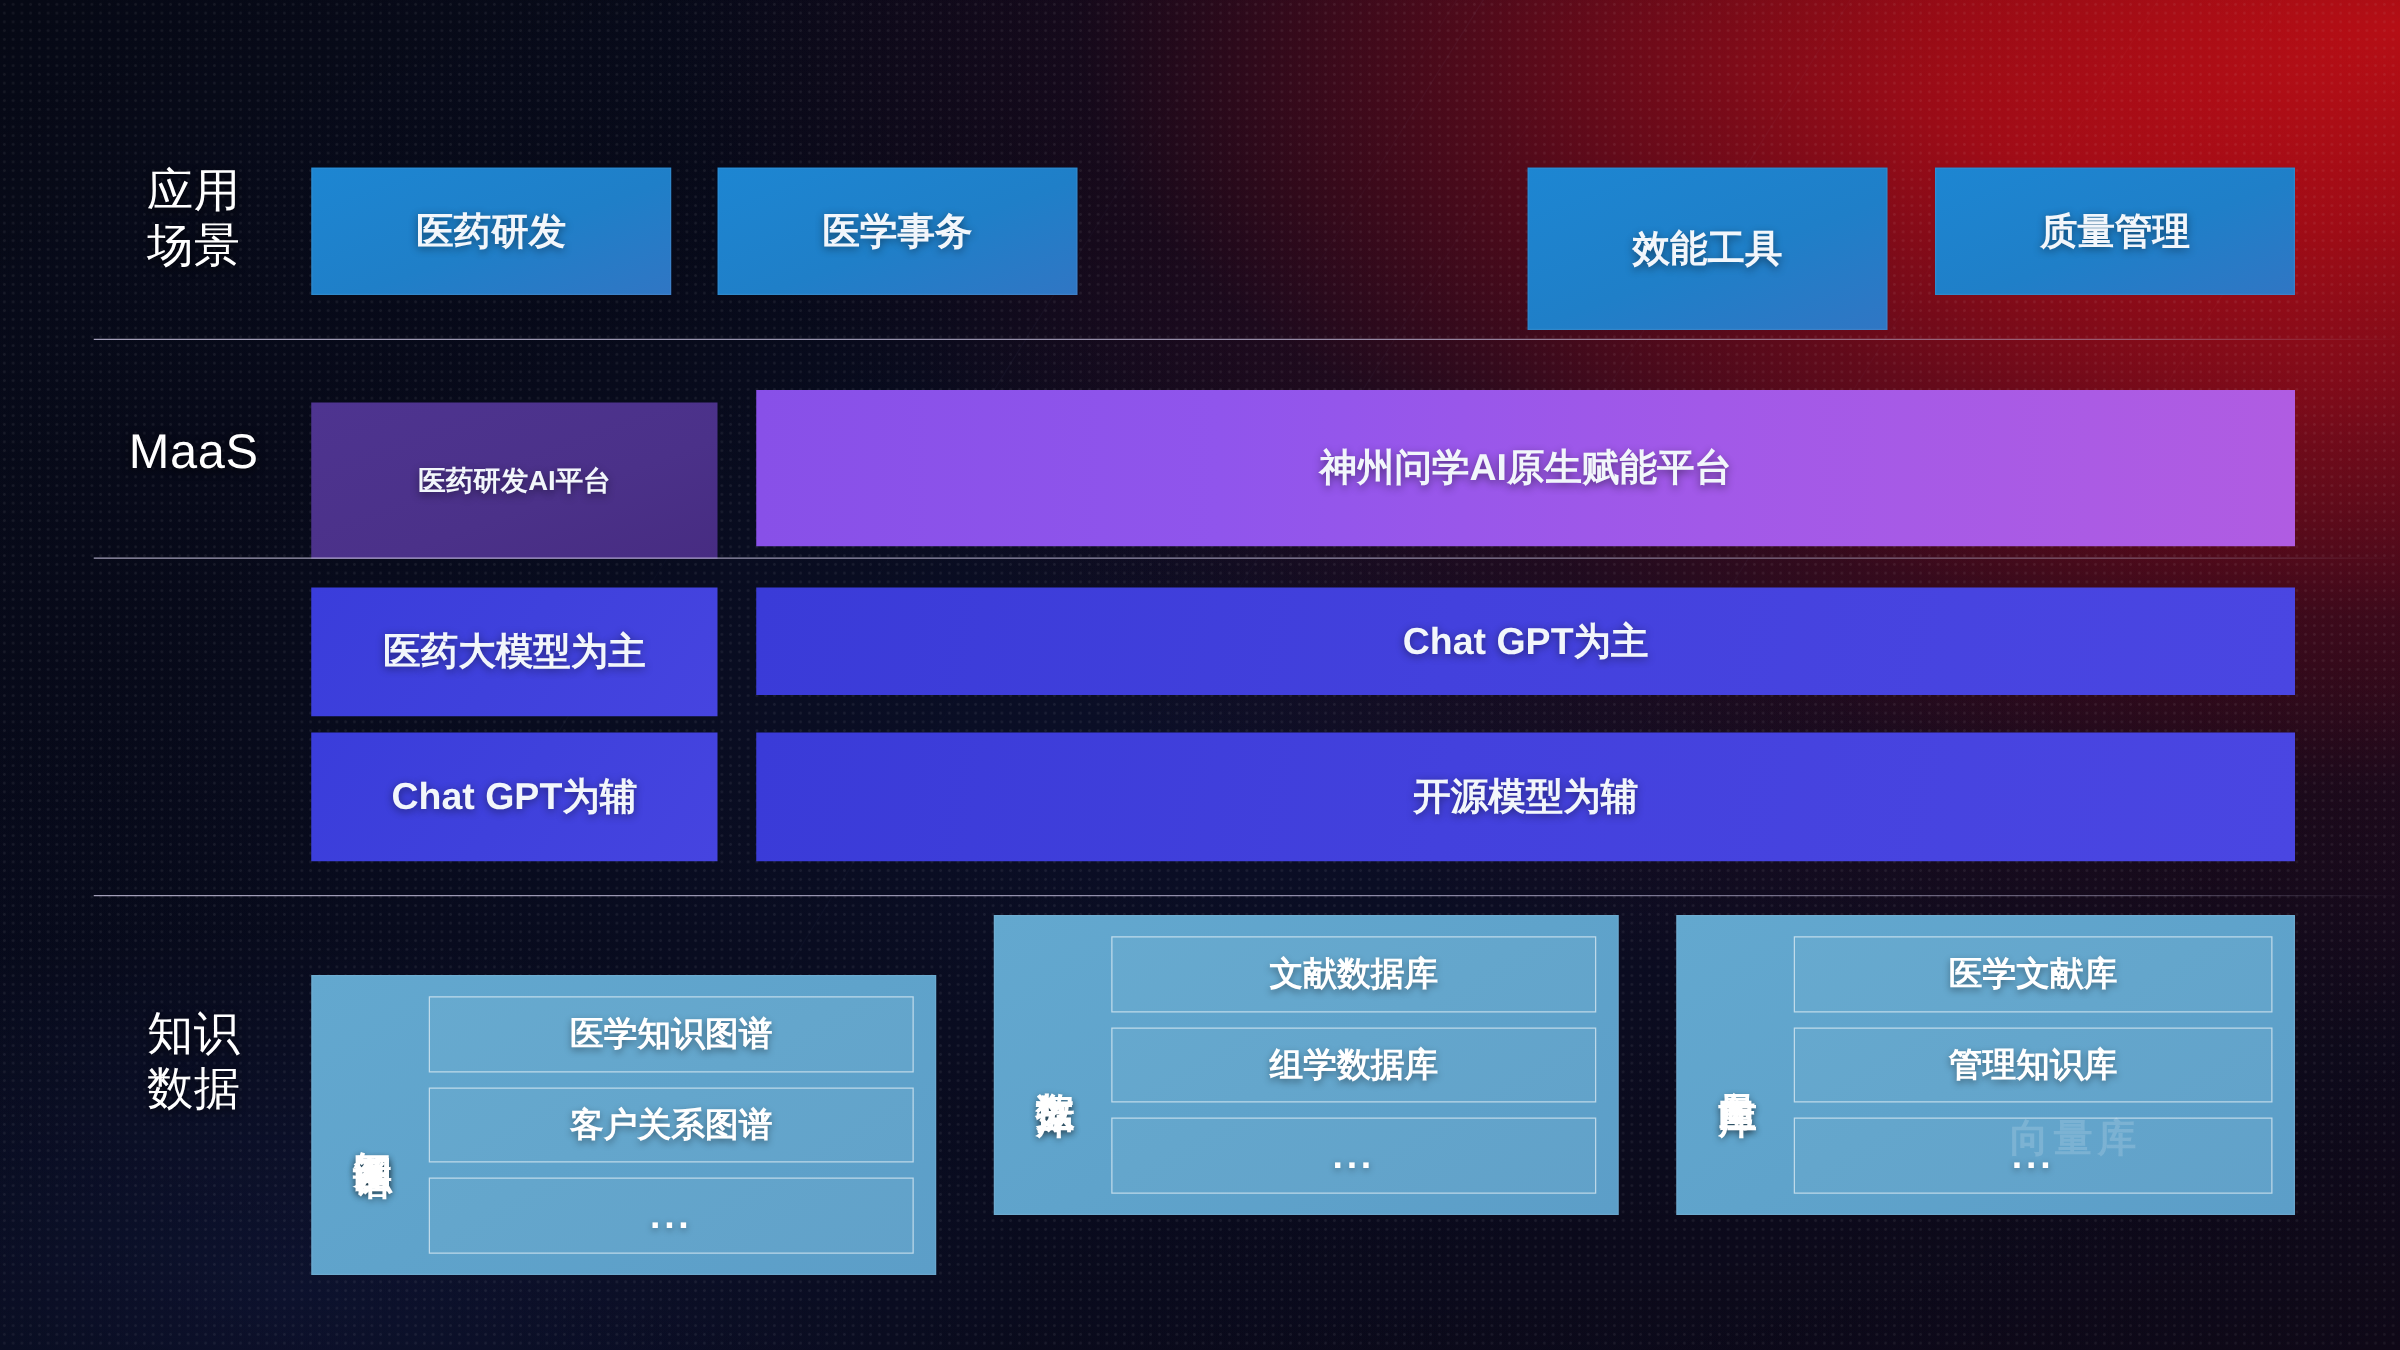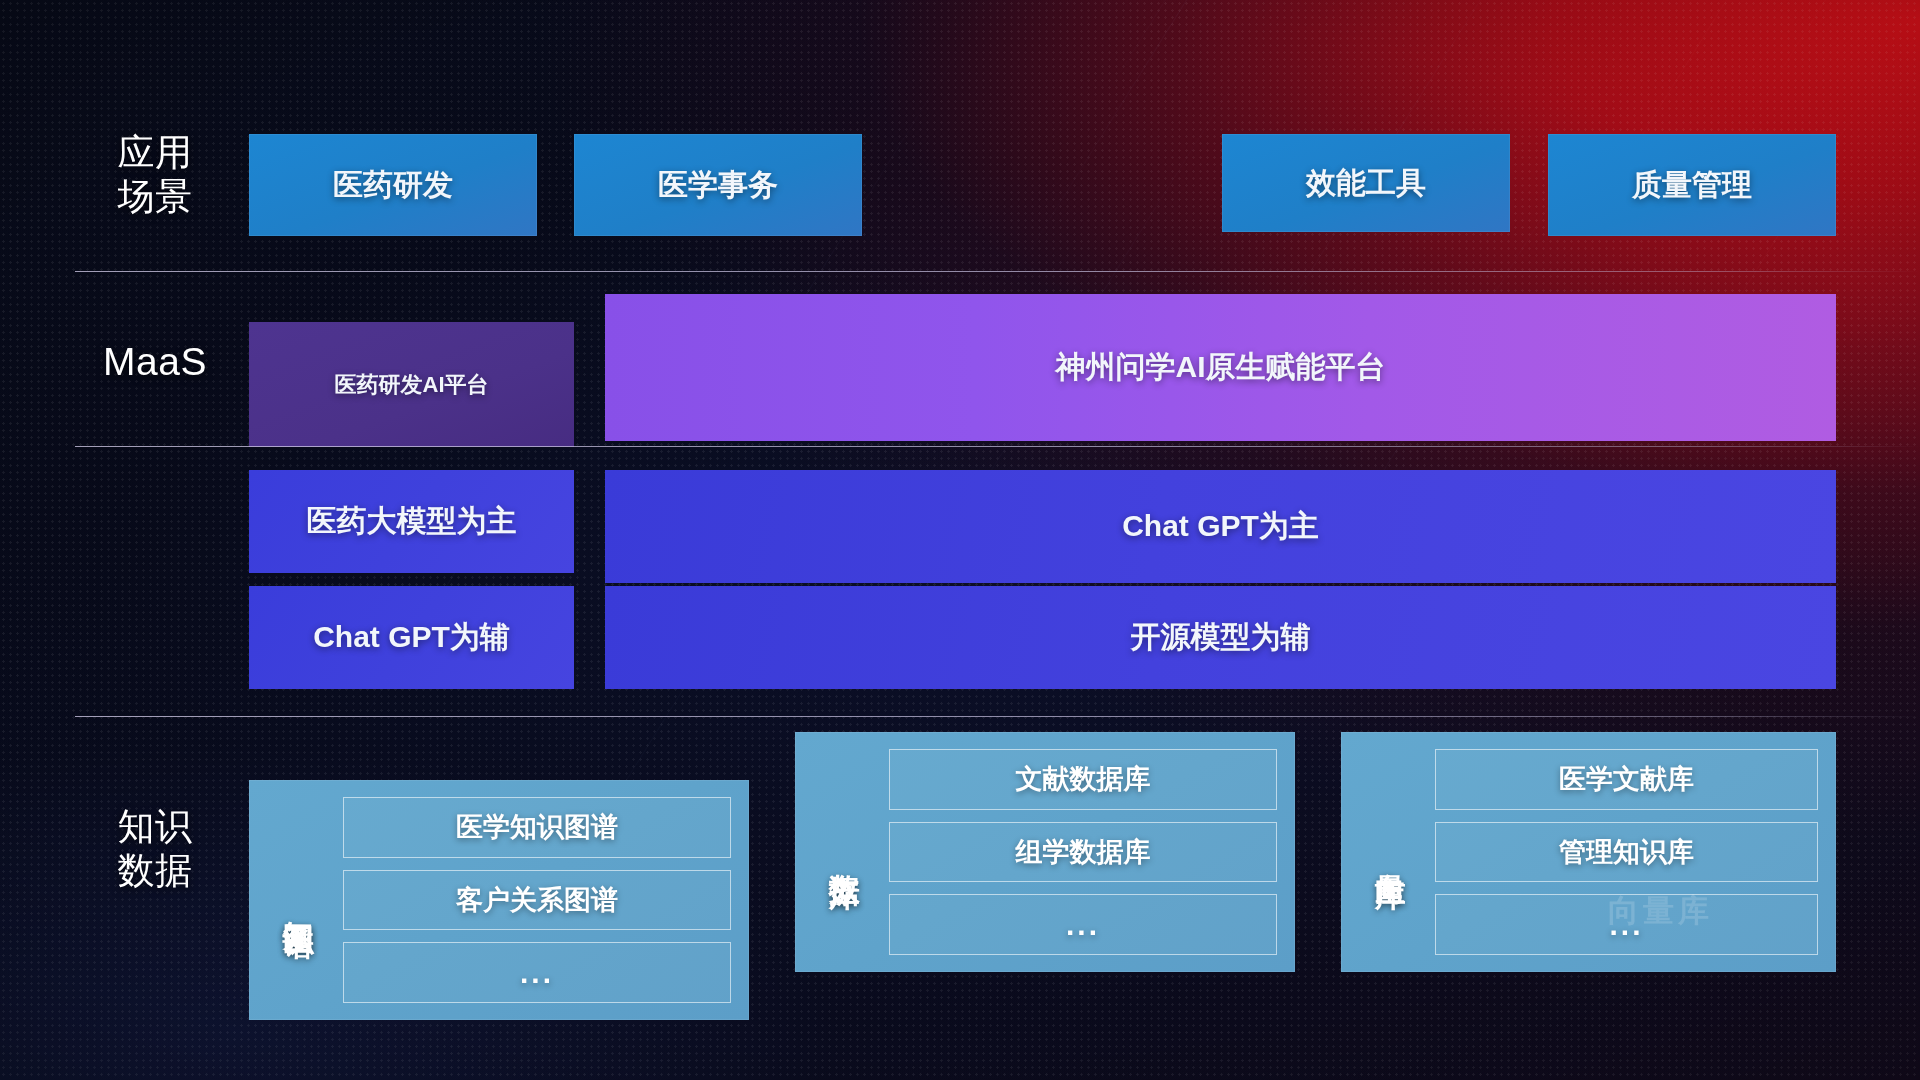--- a/index.html
+++ b/index.html
@@ -157,38 +157,38 @@
 <div id="stage">
 
   <div class="row-label" style="left:75px; width:160px; top:131px;">应用
 场景</div>
 
   <div class="box app-box" style="left:249px; top:134px; width:288px; height:102px;">医药研发</div>
 
   <div class="box app-box" style="left:574px; top:134px; width:288px; height:102px;">医学事务</div>
 
 
-  <div class="box app-box" style="left:1222px; top:134px; width:288px; height:98px;">效能工具</div>
+  <div class="box app-box" style="left:1222px; top:134px; width:288px; height:130px;">效能工具</div>
 
   <div class="box app-box" style="left:1548px; top:134px; width:288px; height:102px;">质量管理</div>
 
   <div class="divider" style="top:271px;"></div>
 
   <div class="row-label" style="left:75px; width:160px; top:339px; font-size:39px;">MaaS</div>
 
   <div class="box maas-left" style="left:249px; top:294px; width:325px; height:125px;">医药研发AI平台</div>
 
-  <div class="box maas-right" style="left:605px; top:294px; width:1231px; height:147px;">神州问学AI原生赋能平台</div>
+  <div class="box maas-right" style="left:605px; top:312px; width:1231px; height:125px;">神州问学AI原生赋能平台</div>
 
   <div class="divider" style="top:446px;"></div>
 
 
   <div class="box algo-box" style="left:249px; top:470px; width:325px; height:103px;">医药大模型为主</div>
 
-  <div class="box algo-wide" style="left:605px; top:470px; width:1231px; height:113px;">Chat GPT为主</div>
+  <div class="box algo-wide" style="left:605px; top:470px; width:1231px; height:86px;">Chat GPT为主</div>
 
   <div class="box algo-box" style="left:249px; top:586px; width:325px; height:103px;">Chat GPT为辅</div>
 
   <div class="box algo-wide" style="left:605px; top:586px; width:1231px; height:103px;">开源模型为辅</div>
 
   <div class="divider" style="top:716px;"></div>
 
   <div class="row-label" style="left:75px; width:160px; top:805px;">知识
 数据</div>
 

